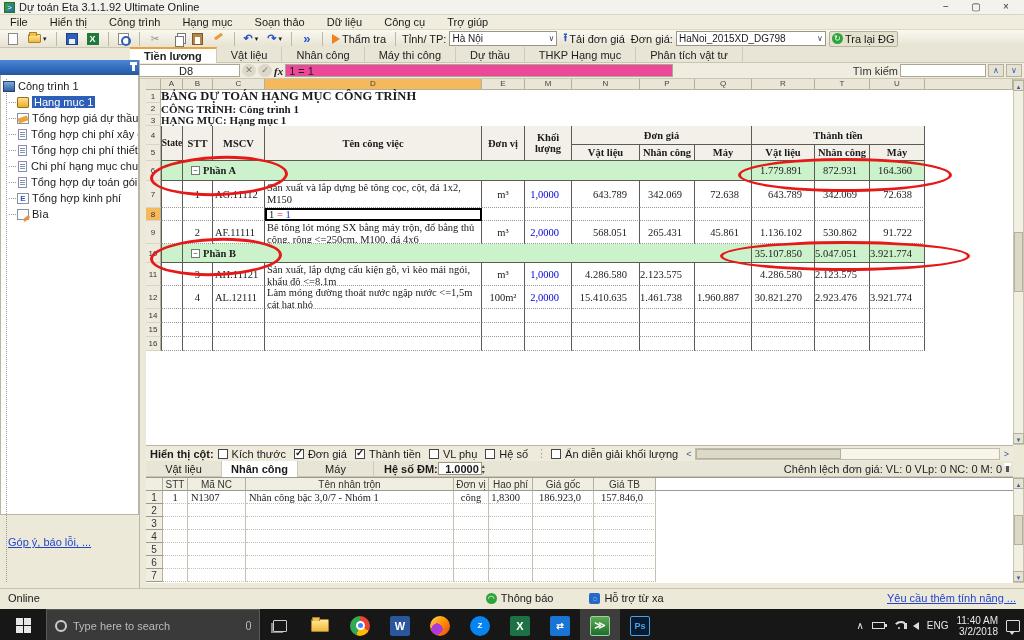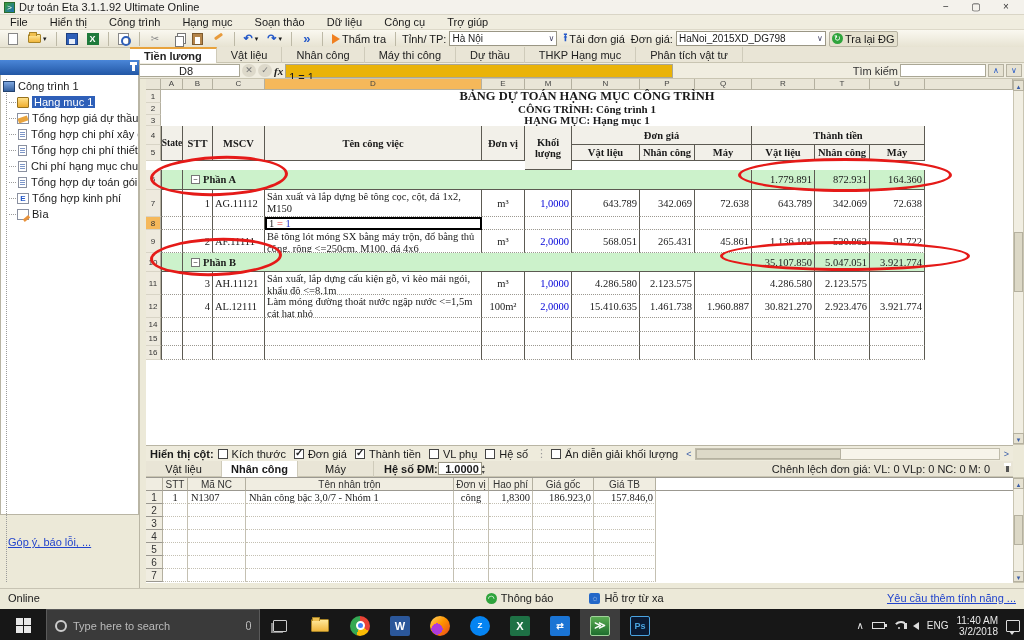--- a/index.html
+++ b/index.html
@@ -39,21 +39,21 @@
 .i-dl{color:#2458c8;font-weight:bold;font-size:11px}
 .i-green-c{width:11px;height:11px;border-radius:50%;background:#2fa43c;color:#fff;font-size:8px;line-height:11px;text-align:center}
 
 #tabstrip{left:130px;top:47px;width:894px;height:16px;background:#e9e5d6;border-bottom:1px solid #c9c5b2;display:flex}
 .sheettab{height:16px;padding:0 14px;display:flex;align-items:center;border-right:1px solid #cfcbba;color:#222}
 .sheettab.active{background:#fff;border-top:2px solid #e8a33d;font-weight:bold}
 #formulabar{left:130px;top:63px;width:894px;height:16px;background:#f0ede0;border-bottom:1px solid #c9c5b2;display:flex;align-items:center;gap:2px;padding:0 2px}
 #namebox{width:108px;height:13px;background:#fff;border:1px solid #aaa795;text-align:center;line-height:12px}
 .fbtn{width:14px;height:13px;border-radius:7px;background:#ddd9ca;color:#777;font-size:9px;line-height:13px;text-align:center}
 .fx{font-family:"Liberation Serif",serif;font-style:italic;font-weight:bold;font-size:11px}
-#fvalue{width:388px;height:13px;background:#eab308;border:1px solid #aaa795;padding:6px 3px;line-height:12px}
+#fvalue{width:388px;height:13px;background:#ec4899;border:1px solid #aaa795;padding:0 3px;line-height:12px}
 #searchlbl{margin-left:auto;color:#333}
 #searchbox{width:86px;height:13px;background:#fff;border:1px solid #aaa795}
 .updn{width:16px;height:13px;background:#e6e2d2;border:1px solid #b5b1a0;color:#2458c8;font-size:8px;line-height:12px;text-align:center}
 
 #sidebar{left:0;top:60px;width:140px;height:528px;background:#ece9d8;border-right:1px solid #b9b5a4}
 #sbhead{height:15px;background:linear-gradient(#4a86d8,#2257a5);display:flex;align-items:center;justify-content:flex-end;padding:0 4px}
 .pin{width:3px;height:7px;background:#fff;position:relative}
 .pin::before{content:"";position:absolute;top:-2px;left:-2px;width:7px;height:3px;background:#fff}
 #tree{background:#fff;height:440px;border:1px solid #b9b5a4;border-top:none;padding:3px 2px;overflow:hidden}
 .tnode{display:flex;align-items:center;gap:3px;height:16px;white-space:nowrap}
@@ -80,48 +80,48 @@
 .gr{display:flex;background:#fff}
 .rh{width:15px;flex:none;background:#eeeade;border-right:1px solid #b4b0a0;border-bottom:1px solid #d8d4c6;font-size:8px;color:#333;display:flex;align-items:center;justify-content:center}
 .rh.hl{background:#f5b85a}
 .cA{width:22px}.cB{width:30px}.cC{width:52px}.cD{width:217px}.cE{width:43px}.cM{width:47px}
 .cN{width:68px}.cP{width:55px}.cQ{width:57px}.cR{width:63px}.cT{width:55px}.cU{width:55px}
 .fill{flex:1}
 .t{font-family:"Liberation Serif",serif;font-size:10.5px}
 .tc{flex:none;border-right:1px solid #5c5a52;border-bottom:1px dotted #9b9890;overflow:hidden;display:flex;align-items:center}
 .tc.first{border-left:1px solid #5c5a52}
 .solidb{border-bottom:1px solid #5c5a52!important}
-.num{justify-content:flex-end;padding-right:2px}
+.num{justify-content:flex-end;padding-right:12px}
 .ctr{justify-content:center}
 .lft{align-items:flex-start;padding:1px 2px;line-height:11.5px;display:block}
 .hcell{background:#f2f0e9;font-weight:bold;justify-content:center;text-align:center;border-bottom:1px solid #5c5a52}
 .green{background:#ccf2cb}
 .blue{color:#0000d8}
 .b{font-weight:bold}
-.titleline{width:100%;text-align:center;font-weight:bold;font-family:"Liberation Serif",serif}
+.titleline{width:100%;text-align:left;font-weight:bold;font-family:"Liberation Serif",serif}
 .editcell{border:2px solid #000;background:#fff;display:flex;align-items:center;padding:0 2px;font-family:"Liberation Serif",serif;font-size:10.5px}
 .redcircle{border:3px solid #e51a18;border-radius:50%;background:transparent;pointer-events:none}
 .collapse{width:9px;height:9px;border:1px solid #777;background:#fff;font-size:8px;line-height:7px;text-align:center;color:#333;margin:0 3px 0 8px;flex:none}
 
 .vscroll{width:11px;background:#f1eee2;border:1px solid #c9c5b2;display:flex;flex-direction:column;align-items:center;justify-content:space-between;font-size:7px;color:#5a5a6a}
 .vthumb{width:9px;height:60px;background:#dcd8c6;border:1px solid #b5b1a0}
 .sarrow{width:11px;height:11px;text-align:center;line-height:11px;background:#e6e2d2;border:1px solid #b5b1a0;color:#3b5ea8}
 
 #colsbar{left:146px;top:445px;width:867px;height:16px;background:#eeebdc;border-top:1px solid #b9b5a4;display:flex;align-items:center;gap:4px;padding:0 4px}
 .cbx{width:10px;height:10px;border:1px solid #444;background:#fff;position:relative;flex:none}
 .cbx.on::after{content:"✓";position:absolute;top:-3px;left:0;font-size:10px;font-weight:bold;color:#222}
 .cblbl{margin-right:4px}
 #hscroll{flex:1;height:12px;background:#f7f4ea;border:1px solid #c0bcab;position:relative}
 #hthumb{position:absolute;left:0;top:0;width:145px;height:10px;background:#ddd9c8;border:1px solid #b5b1a0}
 #btabs{left:146px;top:461px;width:867px;height:16px;background:#e9e5d6;border-bottom:1px solid #c9c5b2;display:flex;align-items:center}
 .btab{width:76px;height:16px;display:flex;align-items:center;justify-content:center;border-right:1px solid #cfcbba}
 .btab.active{background:#fff;font-weight:bold}
 #hesobox{width:44px;height:13px;background:#fff;border:1px solid #9a9685;text-align:right;padding-right:2px;font-weight:bold;line-height:12px}
 .spin{display:flex;flex-direction:column;font-size:6px;line-height:6px;color:#444}
-#chenhlech{margin-left:auto;margin-right:4px;color:#222;display:flex;align-items:center;gap:16px}
+#chenhlech{margin-left:auto;margin-right:4px;color:#222;display:flex;align-items:center;gap:4px}
 
 #btable{left:146px;top:477px;width:867px;height:106px;background:#fff;border-top:1px solid #9b9890}
 .brow{display:flex;height:13px}
 .bh{background:#f0ede1;border-right:1px solid #b4b0a0;border-bottom:1px solid #9b9890;font-size:10px;color:#333;display:flex;align-items:center;justify-content:center}
 .bc{border-right:1px solid #c4c0b2;border-bottom:1px dotted #c4c0b2;font-family:"Liberation Serif",serif;font-size:10.5px;display:flex;align-items:center;overflow:hidden}
 .w-rn{width:17px;flex:none}.w-stt{width:25px;flex:none}.w-ma{width:58px;flex:none}.w-ten{width:208px;flex:none}
 .w-dv{width:35px;flex:none}.w-hp{width:44px;flex:none}.w-gg{width:61px;flex:none}.w-gtb{width:62px;flex:none}
 
 #statusbar{left:0;top:588px;width:1024px;height:19px;background:#ece9d8;border-top:1px solid #c7c3b3;display:flex;align-items:center;padding:0 8px;gap:6px}
 .sico-g{width:11px;height:11px;border-radius:50%;background:#2fa43c;color:#fff;font-size:8px;line-height:11px;text-align:center}
@@ -352,21 +352,21 @@
   <div style="display:flex">
     <div style="display:flex;flex-direction:column;width:15px;flex:none">
       <div class="rh" style="height:19px;width:15px">4</div>
       <div class="rh" style="height:16px;width:15px">5</div>
     </div>
     <div class="tc first hcell t cA" style="height:35px;font-size:9.5px">State</div>
     <div class="tc hcell t cB" style="height:35px">STT</div>
     <div class="tc hcell t cC" style="height:35px">MSCV</div>
     <div class="tc hcell t cD" style="height:35px">Tên công việc</div>
     <div class="tc hcell t cE" style="height:35px">Đơn vị</div>
-    <div class="tc hcell t cM" style="height:44px">Khối lượng</div>
+    <div class="tc hcell t cM" style="height:35px">Khối lượng</div>
     <div style="display:flex;flex-direction:column;flex:none">
       <div class="tc hcell t" style="width:180px;height:19px">Đơn giá</div>
       <div style="display:flex;height:16px">
         <div class="tc hcell t cN" style="height:16px">Vật liệu</div>
         <div class="tc hcell t cP" style="height:16px">Nhân công</div>
         <div class="tc hcell t cQ" style="height:16px">Máy</div>
       </div>
     </div>
     <div style="display:flex;flex-direction:column;flex:none">
       <div class="tc hcell t" style="width:173px;height:19px">Thành tiền</div>

